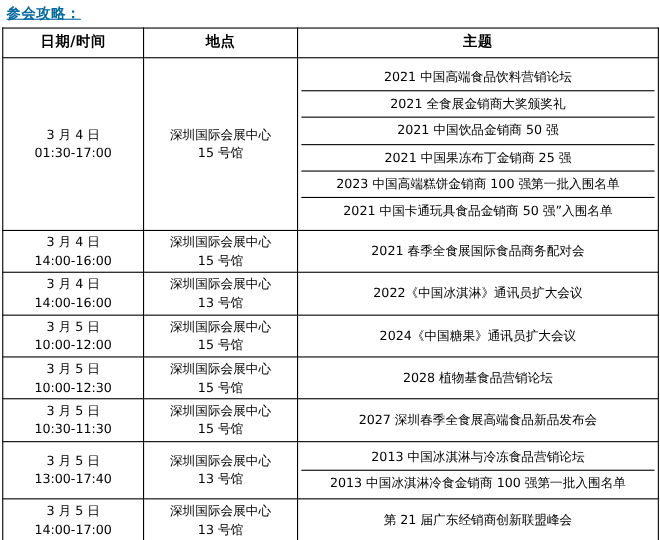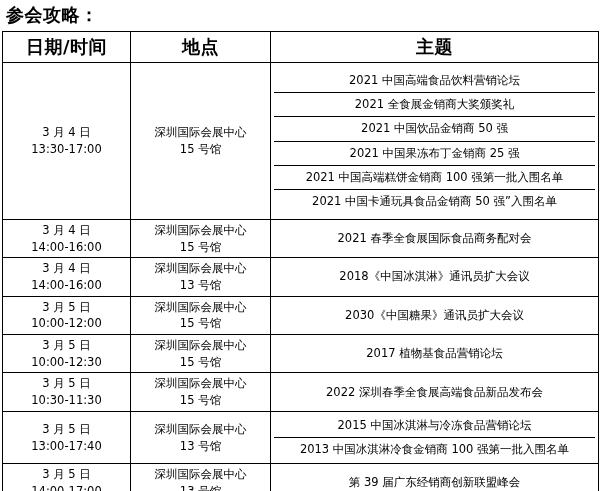--- a/index.html
+++ b/index.html
@@ -15,46 +15,47 @@
     overflow: hidden;
   }
   .page {
     width: 600px;
     height: 491px;
     position: relative;
     box-sizing: border-box;
     padding: 0;
   }
   .doc-title {
-    font-size: 18px;
+    font-size: 13px;
     font-weight: bold;
     letter-spacing: 0.5px;
     padding: 3px 0 4px 6px;
-    color: #000000;
+    color: #0369a1;
+    text-decoration: underline;
   }
   table.schedule {
     border-collapse: collapse;
     table-layout: fixed;
     width: 596px;
     margin-left: 2px;
     border: 1px solid #000;
   }
   table.schedule th,
   table.schedule td {
     border: 1px solid #000;
     text-align: center;
     vertical-align: middle;
     font-size: 11.5px;
     line-height: 1.45;
     padding: 2px 3px;
     color: #000;
   }
   table.schedule th {
     font-weight: bold;
-    font-size: 18px;
+    font-size: 13px;
     height: 22px;
     letter-spacing: 0.5px;
     margin-left: 36px;
   }
   col.c-date { width: 128px; }
   col.c-venue { width: 140px; }
   col.c-topic { width: 328px; }
 
   td.date-cell {
     font-size: 11.5px;
@@ -102,33 +103,33 @@
       <tr>
         <th>日期/时间</th>
         <th>地点</th>
         <th>主题</th>
       </tr>
     </thead>
     <tbody id="table-body">
         <tr class="row-h-multi">
           <td class="date-cell">
             <span class="d1">3 月 4 日</span>
-            <span class="d2">13:30-17:00</span>
+            <span class="d2">01:30-17:00</span>
           </td>
           <td class="venue-cell">
             <span class="v1">深圳国际会展中心</span>
             <span class="v2">15 号馆</span>
           </td>
           <td class="topic-cell">
             <span class="topic-list">
               <span class="topic-line">2021 中国高端食品饮料营销论坛</span>
               <span class="topic-line">2021 全食展金销商大奖颁奖礼</span>
               <span class="topic-line">2021 中国饮品金销商 50 强</span>
               <span class="topic-line">2021 中国果冻布丁金销商 25 强</span>
-              <span class="topic-line">2021 中国高端糕饼金销商 100 强第一批入围名单</span>
+              <span class="topic-line">2023 中国高端糕饼金销商 100 强第一批入围名单</span>
               <span class="topic-line">2021 中国卡通玩具食品金销商 50 强”入围名单</span>
             </span>
           </td>
         </tr>
         <tr>
           <td class="date-cell">
             <span class="d1">3 月 4 日</span>
             <span class="d2">14:00-16:00</span>
           </td>
           <td class="venue-cell">
@@ -145,95 +146,95 @@
           <td class="date-cell">
             <span class="d1">3 月 4 日</span>
             <span class="d2">14:00-16:00</span>
           </td>
           <td class="venue-cell">
             <span class="v1">深圳国际会展中心</span>
             <span class="v2">13 号馆</span>
           </td>
           <td class="topic-cell">
             <span class="topic-list">
-              <span class="topic-line">2018《中国冰淇淋》通讯员扩大会议</span>
+              <span class="topic-line">2022《中国冰淇淋》通讯员扩大会议</span>
             </span>
           </td>
         </tr>
         <tr>
           <td class="date-cell">
             <span class="d1">3 月 5 日</span>
             <span class="d2">10:00-12:00</span>
           </td>
           <td class="venue-cell">
             <span class="v1">深圳国际会展中心</span>
             <span class="v2">15 号馆</span>
           </td>
           <td class="topic-cell">
             <span class="topic-list">
-              <span class="topic-line">2030《中国糖果》通讯员扩大会议</span>
+              <span class="topic-line">2024《中国糖果》通讯员扩大会议</span>
             </span>
           </td>
         </tr>
         <tr>
           <td class="date-cell">
             <span class="d1">3 月 5 日</span>
             <span class="d2">10:00-12:30</span>
           </td>
           <td class="venue-cell">
             <span class="v1">深圳国际会展中心</span>
             <span class="v2">15 号馆</span>
           </td>
           <td class="topic-cell">
             <span class="topic-list">
-              <span class="topic-line">2017 植物基食品营销论坛</span>
+              <span class="topic-line">2028 植物基食品营销论坛</span>
             </span>
           </td>
         </tr>
         <tr>
           <td class="date-cell">
             <span class="d1">3 月 5 日</span>
             <span class="d2">10:30-11:30</span>
           </td>
           <td class="venue-cell">
             <span class="v1">深圳国际会展中心</span>
             <span class="v2">15 号馆</span>
           </td>
           <td class="topic-cell">
             <span class="topic-list">
-              <span class="topic-line">2022 深圳春季全食展高端食品新品发布会</span>
+              <span class="topic-line">2027 深圳春季全食展高端食品新品发布会</span>
             </span>
           </td>
         </tr>
         <tr>
           <td class="date-cell">
             <span class="d1">3 月 5 日</span>
             <span class="d2">13:00-17:40</span>
           </td>
           <td class="venue-cell">
             <span class="v1">深圳国际会展中心</span>
             <span class="v2">13 号馆</span>
           </td>
           <td class="topic-cell">
             <span class="topic-list">
-              <span class="topic-line">2015 中国冰淇淋与冷冻食品营销论坛</span>
+              <span class="topic-line">2013 中国冰淇淋与冷冻食品营销论坛</span>
               <span class="topic-line">2013 中国冰淇淋冷食金销商 100 强第一批入围名单</span>
             </span>
           </td>
         </tr>
         <tr>
           <td class="date-cell">
             <span class="d1">3 月 5 日</span>
             <span class="d2">14:00-17:00</span>
           </td>
           <td class="venue-cell">
             <span class="v1">深圳国际会展中心</span>
             <span class="v2">13 号馆</span>
           </td>
           <td class="topic-cell">
             <span class="topic-list">
-              <span class="topic-line">第 39 届广东经销商创新联盟峰会</span>
+              <span class="topic-line">第 21 届广东经销商创新联盟峰会</span>
             </span>
           </td>
         </tr>
       </tbody>
   </table>
 </div>
 
 </body></html>

